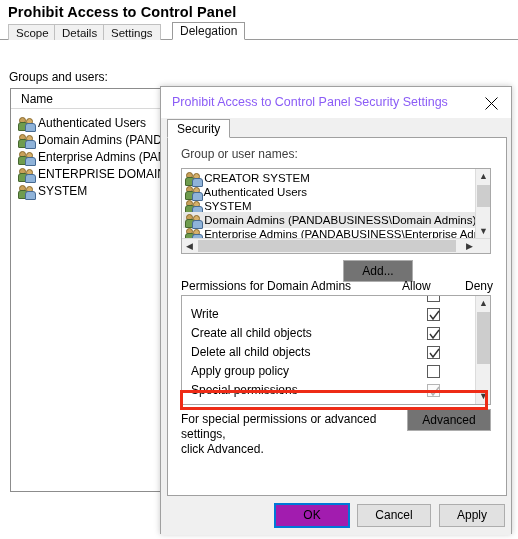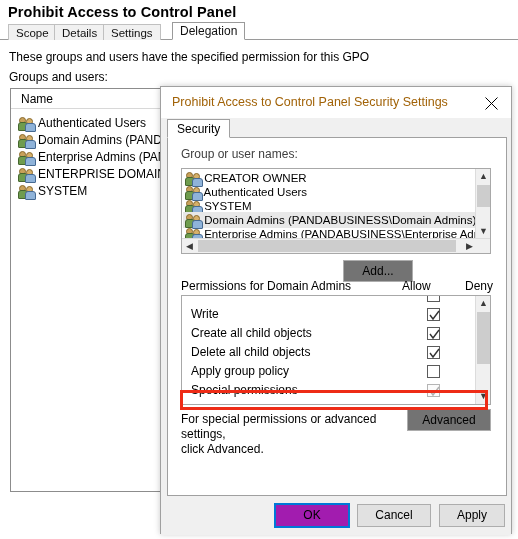--- a/index.html
+++ b/index.html
@@ -38,21 +38,21 @@
   .gicon i{position:absolute;display:block;}
   .gicon .h1{left:0px;top:0px;width:5px;height:5px;border-radius:50%;background:#c8a15a;border:.5px solid #8a6a2d;}
   .gicon .b1{left:-1px;top:5px;width:8px;height:7px;border-radius:3px 3px 1px 1px;background:#6f9c4e;border:.5px solid #46662f;}
   .gicon .h2{left:7px;top:1px;width:5px;height:5px;border-radius:50%;background:#d6b06a;border:.5px solid #8a6a2d;}
   .gicon .b2{left:6px;top:6px;width:9px;height:7px;border-radius:3px 3px 1px 1px;background:#8fb3d9;border:.5px solid #466a92;}
 
   
   .dlg{position:absolute;left:160px;top:86px;width:352px;height:448px;background:#f0f0f0;
        border:1px solid #a0a0a0;box-sizing:border-box;box-shadow:0 0 6px rgba(0,0,0,.22);}
   .dlg-tb{position:absolute;left:0;top:0;width:100%;height:31px;background:#fff;box-sizing:border-box;}
-  .dlg-tb .cap{position:absolute;left:11px;top:8px;font-size:12.5px;color:#a16207;white-space:nowrap;}
+  .dlg-tb .cap{position:absolute;left:11px;top:8px;font-size:12.5px;color:#8b5cf6;white-space:nowrap;}
   .closebtn{position:absolute;right:0;top:0;width:40px;height:30px;background:#fff;}
   .closebtn svg{position:absolute;left:14px;top:10px;}
 
   .dlg-body{position:absolute;left:0;top:31px;width:100%;height:417px;background:#f0f0f0;}
 
   
   .dtabs{position:absolute;left:6px;top:0px;width:340px;height:20px;}
   .dtabs .dline{position:absolute;left:0;top:19px;width:340px;height:1px;background:#a0a0a0;}
   .dtab{position:absolute;left:0;top:1px;height:19px;line-height:18px;padding:0 9px;font-size:12px;background:#fff;
         border:1px solid #a0a0a0;border-bottom:1px solid #fff;box-sizing:border-box;z-index:2;}
@@ -105,21 +105,20 @@
     <div class="bg-title">Prohibit Access to Control Panel</div>
 
     <div class="tabstrip">
       <div class="line"></div>
       <div class="tab" style="left:8px;">Scope</div>
       <div class="tab" style="left:54px;">Details</div>
       <div class="tab" style="left:103px;">Settings</div>
       <div class="tab active" style="left:155px;margin-left:17px;">Delegation</div>
     </div>
 
-    <div class="bg-desc">These groups and users have the specified permission for this GPO</div>
     <div class="bg-sub">Groups and users:</div>
 
     <div class="namebox">
       <div class="hdr">
         <span>Name</span>
       </div>
       <div class="nrow" style="top:26px;">
         <span class="ic"><span class="gicon"><i class="h1"></i><i class="b1"></i><i class="h2"></i><i class="b2"></i></span></span><span>Authenticated Users</span>
       </div>
       <div class="nrow" style="top:43px;">
@@ -154,21 +153,21 @@
       <div class="dtabs">
         <div class="dline"></div>
         <div class="dtab">Security</div>
       </div>
 
       <div class="dpane">
 
         <div class="lbl" style="left:13px;top:9px;">Group or user names:</div>
 
         <div class="glist">
-          <div class="grow" style="top:1px;"><span class="ic"><span class="gicon" style="vertical-align:-3px;"><i class="h1"></i><i class="b1"></i><i class="h2"></i><i class="b2"></i></span></span> <span>CREATOR OWNER</span></div>
+          <div class="grow" style="top:1px;"><span class="ic"><span class="gicon" style="vertical-align:-3px;"><i class="h1"></i><i class="b1"></i><i class="h2"></i><i class="b2"></i></span></span> <span>CREATOR SYSTEM</span></div>
           <div class="grow" style="top:15px;"><span class="ic"><span class="gicon" style="vertical-align:-3px;"><i class="h1"></i><i class="b1"></i><i class="h2"></i><i class="b2"></i></span></span> <span>Authenticated Users</span></div>
           <div class="grow" style="top:29px;"><span class="ic"><span class="gicon" style="vertical-align:-3px;"><i class="h1"></i><i class="b1"></i><i class="h2"></i><i class="b2"></i></span></span> <span>SYSTEM</span></div>
           <div class="grow sel" style="top:43px;"><span class="ic"><span class="gicon" style="vertical-align:-3px;"><i class="h1"></i><i class="b1"></i><i class="h2"></i><i class="b2"></i></span></span> <span>Domain Admins (PANDABUSINESS\Domain Admins)</span></div>
           <div class="grow" style="top:57px;"><span class="ic"><span class="gicon" style="vertical-align:-3px;"><i class="h1"></i><i class="b1"></i><i class="h2"></i><i class="b2"></i></span></span> <span>Enterprise Admins (PANDABUSINESS\Enterprise Admins)</span></div>
 
           <div class="vsb">
             <div class="ar up">▲</div>
             <div class="thumb"></div>
             <div class="ar dn">▼</div>
           </div>

